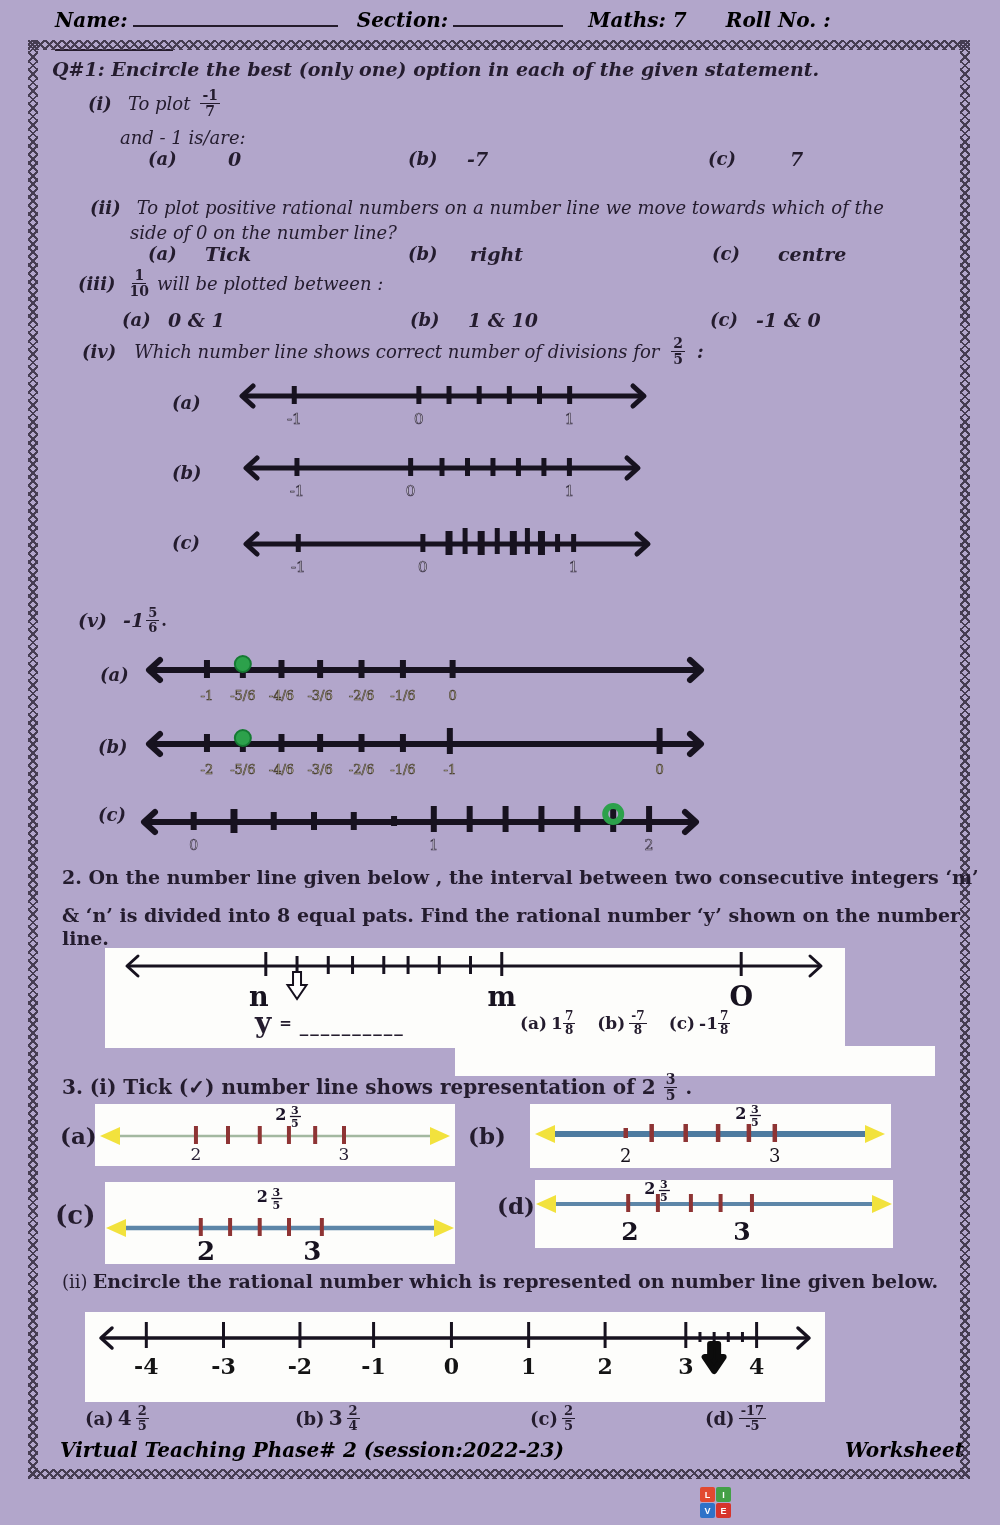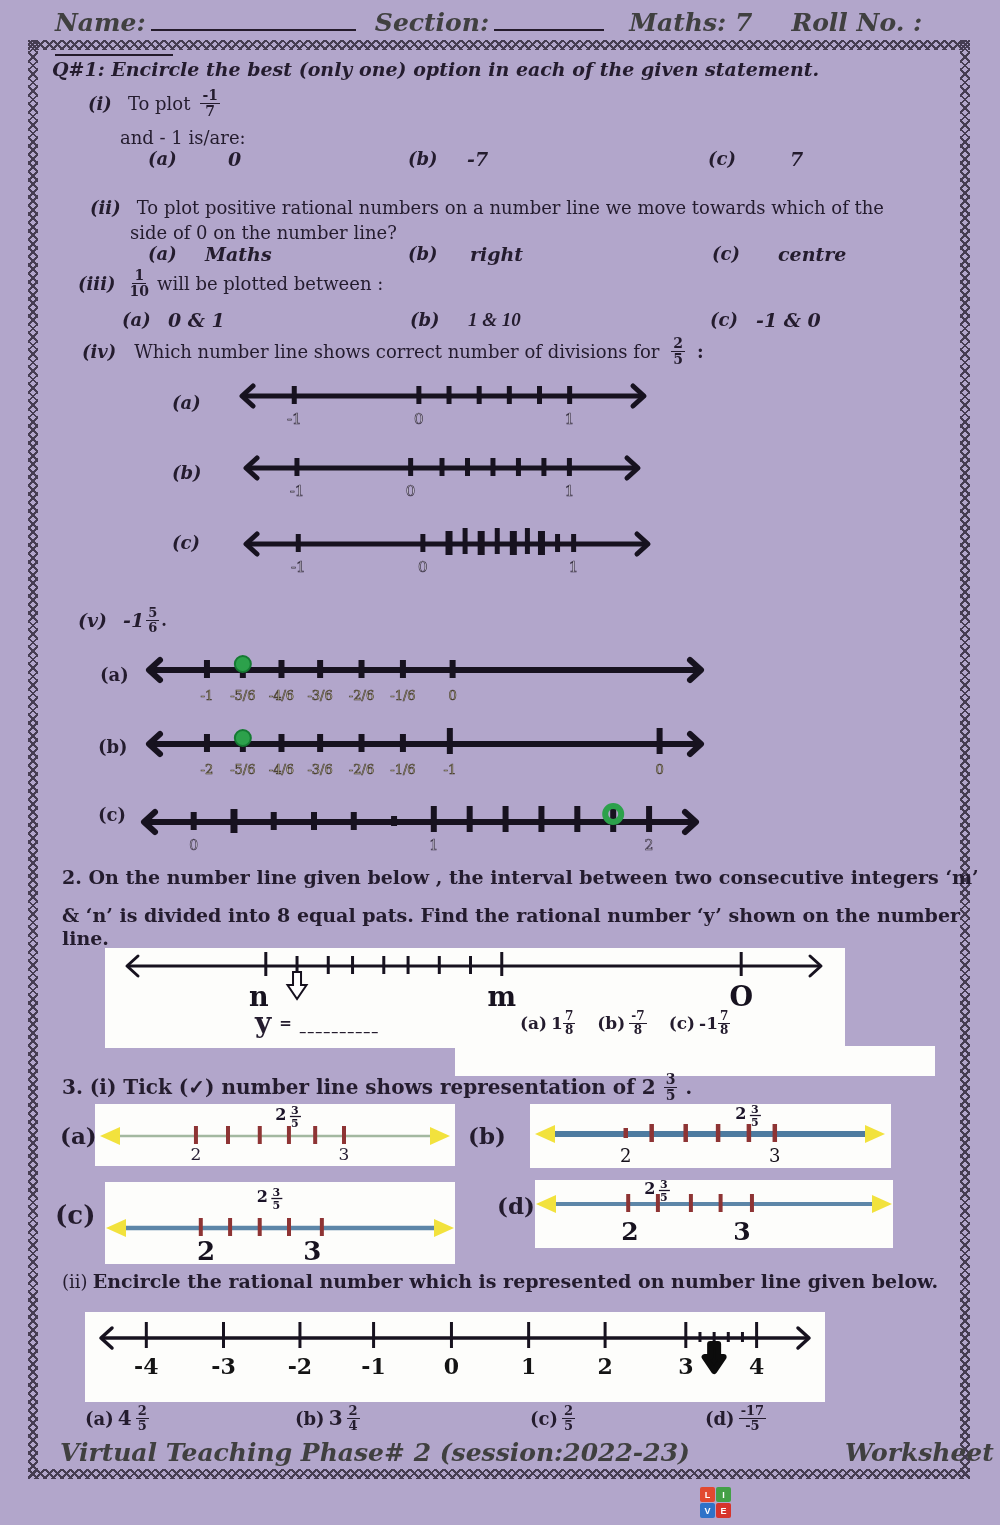--- a/index.html
+++ b/index.html
@@ -3,25 +3,25 @@
 <meta charset="utf-8">
 <style>
   html,body{margin:0;padding:0;}
   body{width:1000px;height:1525px;background:#b2a6cb;font-family:"DejaVu Serif",serif;color:#241c2e;overflow:hidden;position:relative;}
   .abs{position:absolute;}
   
   .zz{position:absolute;background:
       repeating-linear-gradient(45deg,#463d52 0 2px,rgba(0,0,0,0) 2px 6px),
       repeating-linear-gradient(-45deg,#463d52 0 2px,rgba(0,0,0,0) 2px 6px);}
   
-  .script{font-style:italic;font-weight:bold;font-size:25px;color:#404040;}
+  .script{font-style:italic;font-weight:bold;font-size:20px;color:#000000;}
   .uline{display:inline-block;border-bottom:2px solid #241b2b;height:17px;vertical-align:baseline;}
   
   .qtitle{font-style:italic;font-weight:bold;font-size:19px;}
-  .qtext{font-size:18px;}
+  .qtext{font-style:italic;font-size:18px;}
   .qbold{font-weight:bold;font-size:19px;text-align:center;}
   .otag{font-style:italic;font-weight:bold;font-size:18px;margin-right:6px;}
   .oval{font-style:italic;font-weight:bold;font-size:19px;}
   .row{position:absolute;width:1000px;height:28px;}
   .row .opt,.row .oval{position:absolute;top:0;}
   
   .frac{display:inline-flex;flex-direction:column;align-items:center;line-height:1.05;vertical-align:-0.5em;font-style:normal;}
   .frac .fn{border-bottom:1.7px solid currentColor;padding:0 2px;}
   .f14{font-size:14px;font-weight:bold;}
   .f13{font-size:13px;font-weight:bold;}
@@ -74,40 +74,40 @@
   <span class="oval" style="left:790px;">7</span>
 </div>
 
 <div class="abs" style="left:90px;top:197px;display:flex;gap:10px;">
   <span class="otag">(ii)</span>
   <span class="qtext">To plot positive rational numbers on a number line we move towards which of  the</span>
 </div>
 <div class="abs qtext" style="left:130px;top:222px;">side of 0 on the number line?</div>
 <div class="row" style="top:243px;">
   <span class="opt" style="left:148px;"><span class="otag">(a)</span></span>
-  <span class="oval" style="left:205px;">Maths</span>
+  <span class="oval" style="left:205px;">Tick</span>
   <span class="opt" style="left:408px;"><span class="otag">(b)</span></span>
   <span class="oval" style="left:470px;">right</span>
   <span class="opt" style="left:712px;"><span class="otag">(c)</span></span>
   <span class="oval" style="left:778px;">centre</span>
 </div>
 
 <div class="abs" style="left:78px;top:268px;display:flex;align-items:center;gap:8px;text-align:center;">
   <span class="otag">(iii)</span>
   <span class="frac f14">
     <span class="fn">1</span>
       <span>10</span>
   </span>
   <span class="qtext">will be plotted between :</span>
 </div>
 <div class="row" style="top:309px;">
   <span class="opt" style="left:122px;"><span class="otag">(a)</span></span>
   <span class="oval" style="left:168px;">0  &amp; 1</span>
   <span class="opt" style="left:410px;"><span class="otag">(b)</span></span>
-  <span class="oval" style="left:468px;font-family:Liberation Serif, serif;">1 &amp; 10</span>
+  <span class="oval" style="left:468px;">1 &amp; 10</span>
   <span class="opt" style="left:710px;"><span class="otag">(c)</span></span>
   <span class="oval" style="left:756px;">-1 &amp; 0</span>
 </div>
 
 <div class="abs" style="left:82px;top:336px;display:flex;align-items:center;gap:12px;">
   <span class="otag">(iv)</span>
   <span class="qtext">Which number line  shows correct number of divisions for</span>
   <span class="frac f14">
     <span class="fn">2</span>
       <span>5</span>
@@ -268,21 +268,21 @@
       <line x1="388.76000000000005" y1="-2" x2="388.76000000000005" y2="24" stroke="#17121f" stroke-width="3"></line>
       <line x1="628.19" y1="-2" x2="628.19" y2="24" stroke="#17121f" stroke-width="3"></line>
       <text x="145.86" y="54" text-anchor="middle" font-family="&quot;DejaVu Serif&quot;,serif" font-size="27" fill="#17121f" font-weight="bold">n</text>
       <text x="388.76000000000005" y="54" text-anchor="middle" font-family="&quot;DejaVu Serif&quot;,serif" font-size="27" fill="#17121f" font-weight="bold">m</text>
       <text x="628.19" y="54" text-anchor="middle" font-family="&quot;DejaVu Serif&quot;,serif" font-size="27" fill="#17121f" font-weight="bold">O</text>
       <path d="M 180.03 20 L 188.03 20 L 188.03 33 L 193.53 33 L 184.03 47 L 174.53 33 L 180.03 33 Z" fill="#ffffff" stroke="#15101d" stroke-width="2"></path>
     </svg>
   <div class="q2row" style="left:150px;top:58px;">
     <span style="font-size:28px;font-weight:bold;">y</span>
     <span style="font-size:15px;">=</span>
-    <span style="font-size:12px;letter-spacing:2px;margin-top:6px;">__________</span>
+    <span style="font-size:17px;letter-spacing:2px;margin-top:6px;">__________</span>
   </div>
   <div class="q2row" style="left:415px;top:62px;gap:22px;">
     <span class="optfrac">
       <span>(a)</span>
         <span>1</span>
       <span class="frac f12" style="margin-left:-4px;">
           <span class="fn">7</span>
           <span>8</span>
         </span>
     </span>

